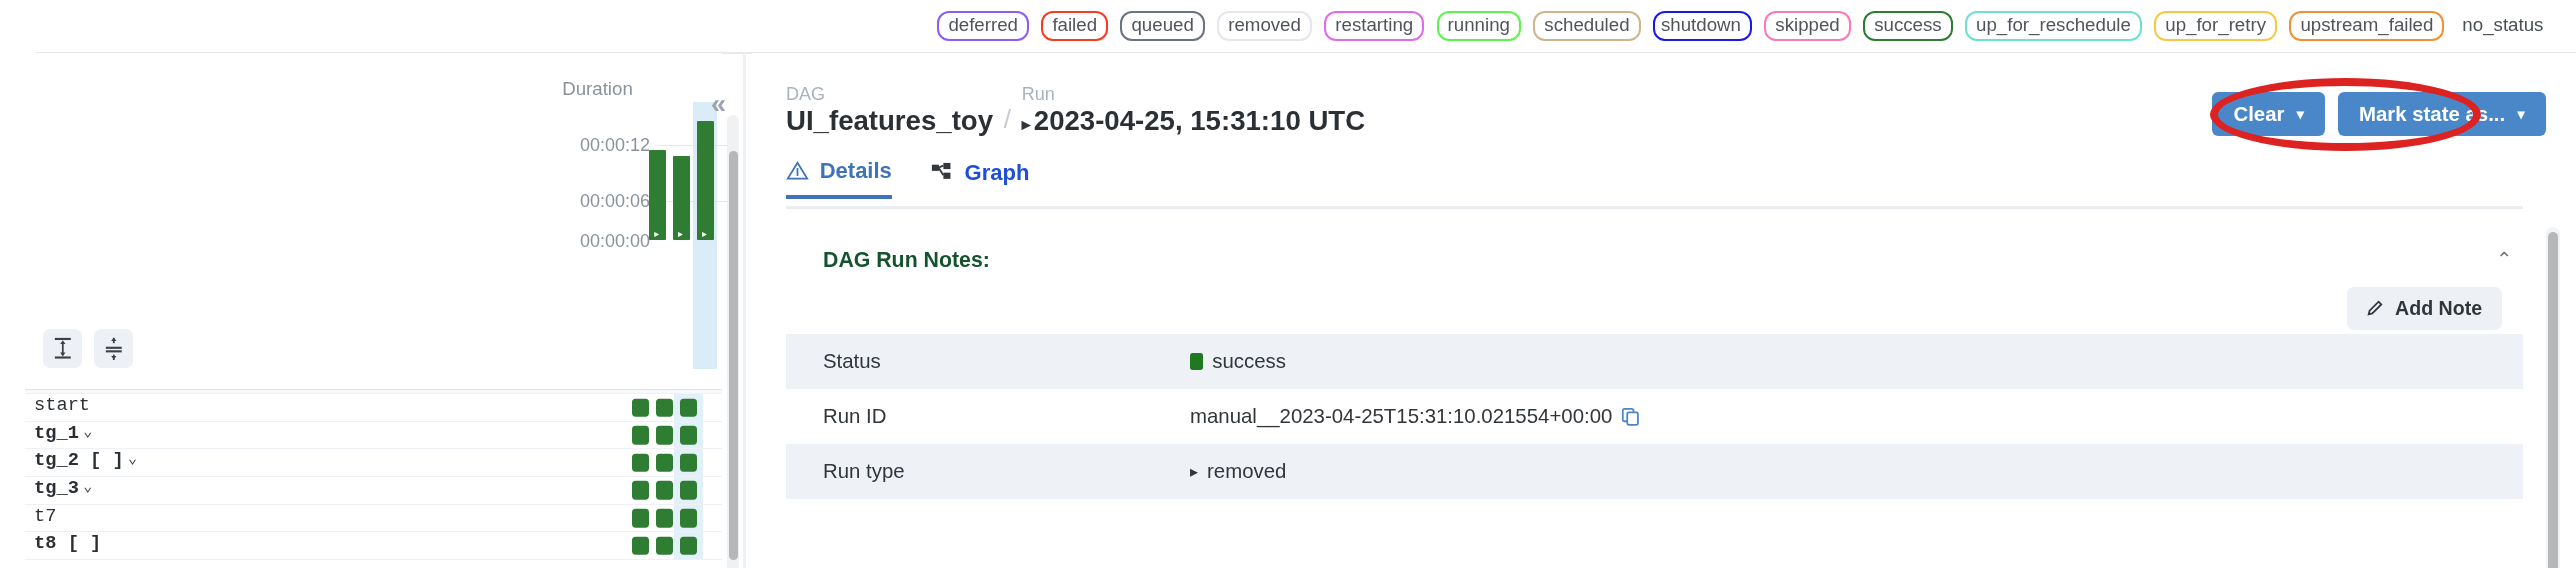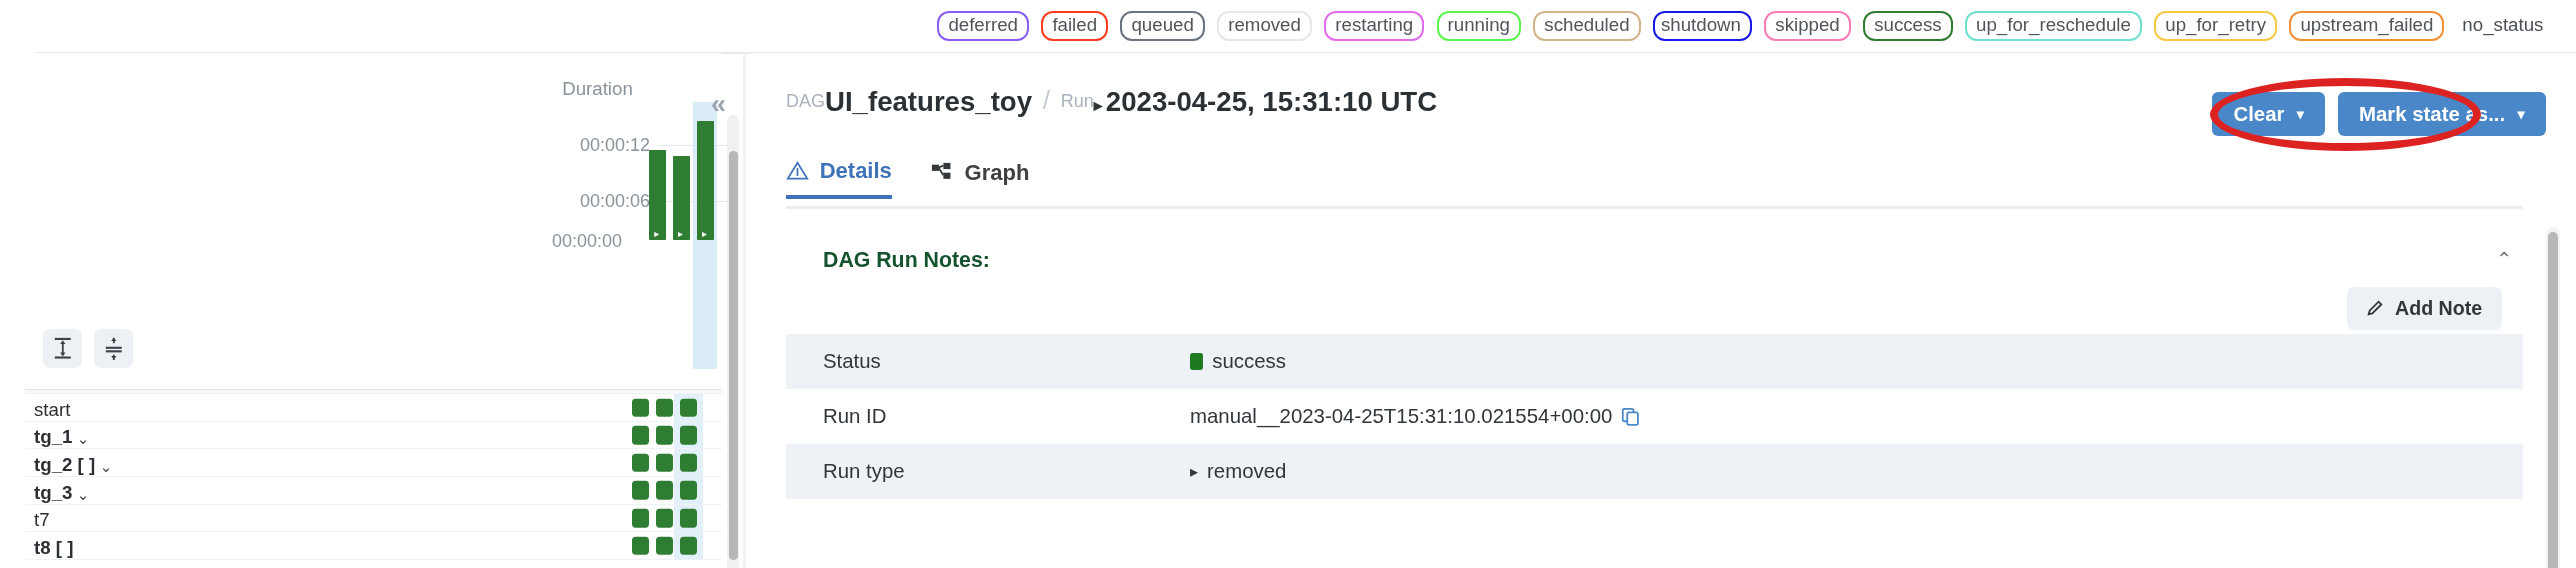--- a/index.html
+++ b/index.html
@@ -59,21 +59,21 @@
   .gtbtn {
     width: 39px; height: 39px; border-radius: 7.1px; background: #edf0f5;
     display: flex; align-items: center; justify-content: center;
   }
 
   .rows { position: absolute; left: 25px; top: 336px; right: 0; }
   .rowhead { height: 5.3px; border-top: 1.8px solid #dfe3ea; border-bottom: 0.9px solid #eef1f5; background:#f7f9fb; width: 697px;}
   .trow {
     position: relative; height: 27.6px; width: 697px;
     border-bottom: 0.9px solid #eef1f5;
-    display: flex; align-items: flex-end;
+    display: flex; align-items: flex-start; font-family: Liberation Mono, monospace;
   }
   .tlabel { font-size: 18.7px; color: #2c3034; padding-left: 9px; }
   .tlabel.bold { font-weight: bold; }
   .chev { font-size: 15px; color: #3c4147; margin-left: 4.4px; }
   .squares { position: absolute; right: 25px; top: 50%; transform: translateY(-50%); display: flex; gap: 7.1px; }
   .sq { width: 17px; height: 18.7px; background: #2f7d32; border-radius: 3.6px; }
   .selcol {
     position: absolute; right: 18.7px; top: 0; width: 29px; height: 100%;
     background: #cfe6f7; opacity: .6;
   }
@@ -92,21 +92,21 @@
     position: absolute; left: 711px; top: 89px; font-size: 27px; color: #9aa3ae; font-weight: bold;
   }
   .collapse-right {
     position: absolute; left: 761px; top: 89px; font-size: 27px; color: #9aa3ae; font-weight: bold;
   }
 
   
   .detail { position: absolute; left: 752px; top: 53px; right: 0; height: 516px; background: #fff; }
 
   .breadcrumb { position: absolute; left: 34px; top: 32px; display: flex; align-items: flex-end; gap: 0; }
-  .bc-group { display: flex; flex-direction: row; align-items: center; }
+  .bc-group { display: flex; flex-direction: column; }
   .bc-kicker { font-size: 18px; color: #aab2bd; line-height: 1.1; }
   .bc-main { font-size: 27.6px; font-weight: bold; color: #2b3035; line-height: 1.15; white-space: nowrap; }
   .bc-sep { font-size: 26px; color: #c6ccd4; margin: 0 10.7px 1.8px; }
   .bc-caret { font-size: 17px; color: #31363b; margin-right: 3.6px; }
 
   .actions { position: absolute; right: 30px; top: 39px; display: flex; gap: 12.4px; padding-left: 18px; }
   .btn-blue {
     background: #4a87c9; color: #fff; border: none; border-radius: 6.2px;
     font-size: 20.4px; font-weight: bold; padding: 10.7px 21.3px;
     display: flex; align-items: center; gap: 12.4px; font-family: "Liberation Sans", sans-serif;
@@ -114,21 +114,21 @@
   .btn-caret { font-size: 14.2px; }
 
   .annot-ellipse {
     position: absolute; left: 2210px; top: 78px; width: 271px; height: 73px;
     border: 8px solid #dd2222; border-radius: 50%; pointer-events: none; z-index: 20;
   }
 
   .tabs { position: absolute; left: 34px; top: 105px; display: flex; gap: 39px; }
   .tab { display: flex; align-items: center; gap: 10.7px; font-size: 22px; font-weight: bold; padding-bottom: 10.7px; }
   .tab.active { color: #3f73b8; border-bottom: 4.4px solid #3f73b8; }
-  .tab.idle { color: #404040; }
+  .tab.idle { color: #1d4ed8; }
   .tabs-rule { position: absolute; left: 34px; top: 153px; right: 53px; height: 2.7px; background: #eaedf1; }
 
   .notes { position: absolute; left: 34px; top: 174px; right: 53px; }
   .notes-label { font-size: 21.3px; font-weight: bold; color: #14532d; padding: 21.3px 0 0 37px; }
   .collapse-chevron { position: absolute; right: 10.7px; top: 21.3px; font-size: 19.6px; color: #6d747d; }
   .add-note {
     position: absolute; right: 21.3px; top: 60px;
     background: #edf0f5; border: none; border-radius: 7.1px;
     font-size: 19.6px; font-weight: bold; color: #31363b;
     padding: 9.8px 19.6px; display: flex; align-items: center; gap: 10.7px;
@@ -180,21 +180,21 @@
   <div class="grid-panel">
 
     <div class="dur-title">Duration</div>
 
     <div class="tick" style="left:524px; top:82px; width:126px; text-align:right;">00:00:12</div>
     <div class="tick-line" style="left:658px; top:92px; width:71px;"></div>
 
     <div class="tick" style="left:524px; top:138px; width:126px; text-align:right;">00:00:06</div>
     <div class="tick-line" style="left:658px; top:148px; width:71px;"></div>
 
-    <div class="tick" style="left:524px; top:178px; width:126px; text-align:center;">00:00:00</div>
+    <div class="tick" style="left:524px; top:178px; width:126px; text-align:right;">00:00:00</div>
 
     <div class="chart">
       <div class="bar-hl" style="left:44px; height:267px;"></div>
       <div class="bar" style="left:0px;  height:90px;"></div>
       <div class="bar" style="left:24px; height:84px;"></div>
       <div class="bar" style="left:48px; height:119px;"></div>
       <div class="bar-caret" style="left:5.3px;">▸</div>
       <div class="bar-caret" style="left:29px;">▸</div>
       <div class="bar-caret" style="left:53px;">▸</div>
     </div>

